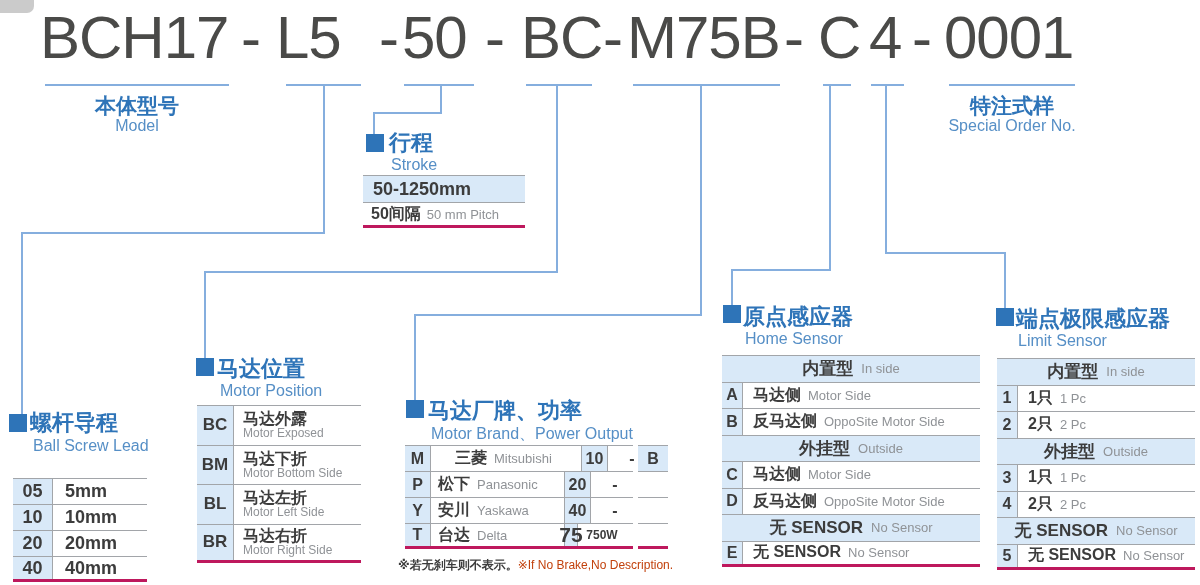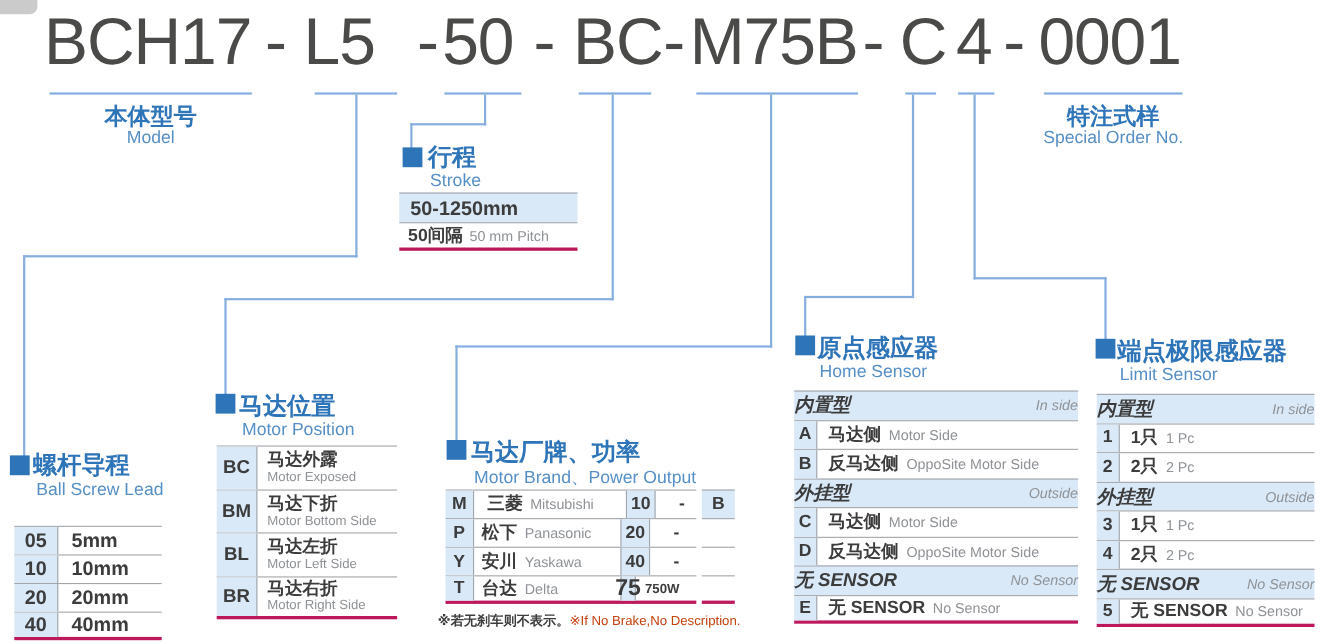--- a/index.html
+++ b/index.html
@@ -22,21 +22,21 @@
   .lbl-en{position:absolute;font-size:16px;color:#568fc6;text-align:center;}
   
   .tbl{position:absolute;}
   .trow{display:flex;align-items:center;border-top:1px solid #a2a5a9;box-sizing:border-box;}
   .tbl .trow:last-child{border-bottom:3px solid #be185d;}
   .code-cell{height:100%;background:#d9e9f8;display:flex;align-items:center;justify-content:center;
              color:#3c3c3c;font-weight:bold;border-right:1px solid #a2a5a9;box-sizing:border-box;flex:none;}
   .val-cell{display:flex;align-items:baseline;padding-left:12px;gap:7px;flex:1;min-width:0;}
   .zh-txt{color:#3c3c3c;font-weight:bold;font-size:16px;white-space:nowrap;}
   .en-txt{color:#8f9296;font-size:13px;white-space:nowrap;}
-  .hdr-row{background:#d9e9f8;justify-content:space-between;font-style:italic;}
+  .hdr-row{background:#d9e9f8;justify-content:center;}
   .blue-cell{height:100%;background:#d9e9f8;display:flex;align-items:center;justify-content:center;
              color:#3c3c3c;font-weight:bold;box-sizing:border-box;flex:none;
              border-left:1px solid #a2a5a9;border-right:1px solid #a2a5a9;}
   .ctr-cell{height:100%;display:flex;align-items:center;justify-content:center;color:#3c3c3c;
             font-weight:bold;box-sizing:border-box;flex:none;}
   .logo-frag{position:absolute;left:0;top:0;width:34px;height:13px;background:#cbcbcb;
              border-bottom-right-radius:7px;}
 </style>
 </head>
 <body>
@@ -174,21 +174,21 @@
         </div>
       </div>
     </div>
 
   <div class="sq" style="left:406px;top:400px"></div>
   <div class="zh-t" style="left:428px;top:396px">马达厂牌、功率</div>
   <div class="en-t" style="left:431px;top:424px">Motor Brand、Power Output</div>
   <div class="tbl" id="mbrand-table" style="left:405px;top:445px;width:228px">
       <div class="trow" style="height:26px">
         <div class="code-cell" style="width:26px;font-size:16px">M</div>
-        <div class="val-cell" style="padding-left:12px;width:126px;flex:none">
+        <div class="val-cell" style="padding-left:24px;width:126px;flex:none">
           <div class="zh-txt">三菱</div>
           <div class="en-txt">Mitsubishi</div>
         </div>
         <div class="blue-cell" style="width:27px;font-size:16px">10</div>
         <div class="ctr-cell" style="width:48px;font-size:16px">-</div>
       </div>
       <div class="trow" style="height:26px">
         <div class="code-cell" style="width:26px;font-size:16px">P</div>
         <div class="val-cell" style="padding-left:7px;width:126px;flex:none">
           <div class="zh-txt">松下</div>

